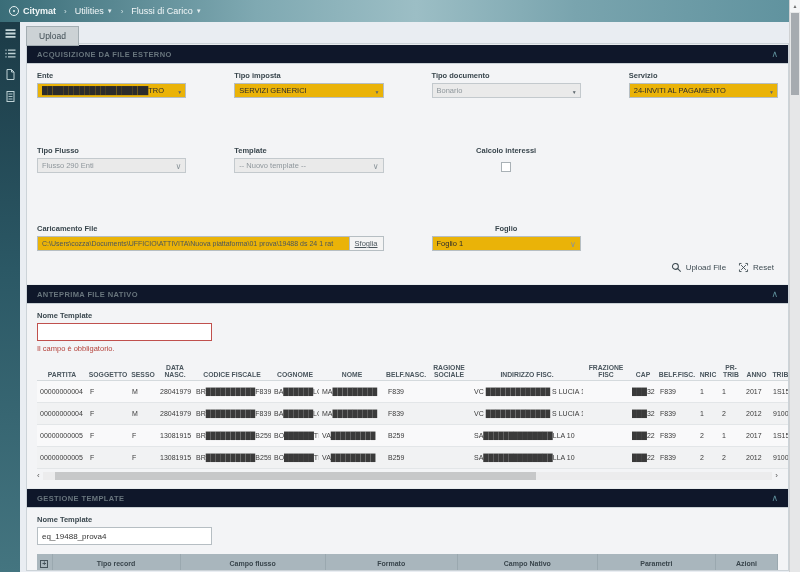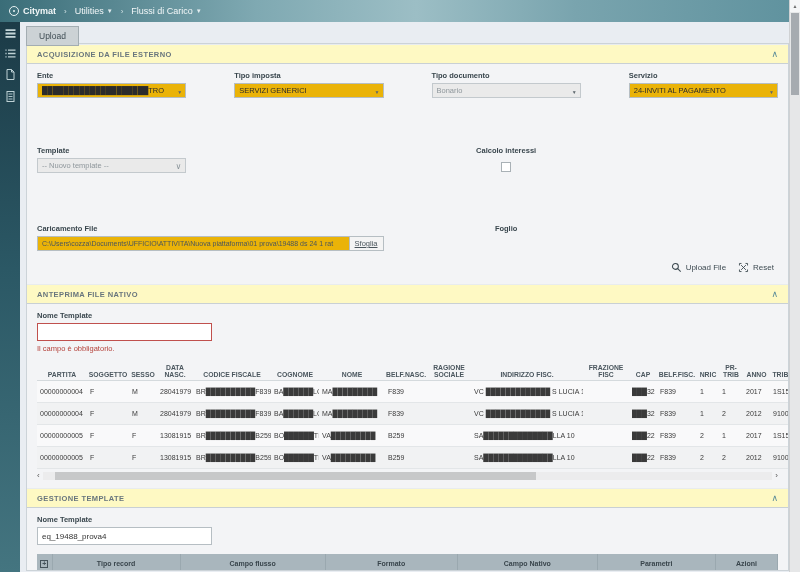--- a/index.html
+++ b/index.html
@@ -22,21 +22,21 @@
              display:flex; flex-direction:column; align-items:center; padding-top:7px; gap:11px; }
   .side-icon { display:block; opacity:.9; }
   .main { flex:1; margin-right:11px; overflow:hidden; }
 
   .tabbar { padding:3px 0 0 6px; height:21px; }
   .tab { display:inline-block; background:#ccd2d5; border:1px solid #a3adb2; font-size:8.5px; color:#3f4c53; padding:4px 12px 4px; }
 
   .card { margin-left:6px; background:#f3f4f6; border:1px solid #ccd3d8; height:528px; overflow:hidden; }
 
   
-  .sec-header { height:20px; background:#fef9c3; border-top:1px solid #e8ecee; border-bottom:1px solid #c9d0d4;
+  .sec-header { height:20px; background:#0f172a; border-top:1px solid #e8ecee; border-bottom:1px solid #c9d0d4;
                 display:flex; align-items:center; padding:0 10px; }
   .sec-title { font-size:7.5px; font-weight:bold; color:#68757d; letter-spacing:.4px; }
   .chev-up { margin-left:auto; color:#5d8d99; font-size:9px; line-height:9px; }
 
   
   .form-grid { display:grid; grid-template-columns:repeat(4,1fr); column-gap:14px; row-gap:7px; padding:7px 10px 2px;gap:48px; }
   .field-label { display:block; font-size:7.5px; font-weight:bold; color:#39464d; margin-bottom:3px; }
   .control { position:relative; height:15px; background:#eab308; border:1px solid #b6bec3; font-size:7.5px; color:#2b2b2b;
              display:flex; align-items:center; padding:0 13px 0 4px; white-space:nowrap; overflow:hidden; }
   .control.disabled { background:#eaeaea; color:#8f979c; border-color:#c3c9cd; }
@@ -164,39 +164,48 @@
           </div>
         </div>
         <div>
           <span class="field-label">Servizio</span>
           <div class="control arr-native">
             <span>24-INVITI AL PAGAMENTO</span>
           </div>
         </div>
 
         <div>
+          <span class="field-label">Tipo Flusso</span>
+          <div class="control disabled arr-chev">
+            <span>Flusso 290 Enti</span>
+          </div>
+        </div>
+        <div>
           <span class="field-label">Template</span>
           <div class="control disabled arr-chev">
             <span>-- Nuovo template --</span>
           </div>
         </div>
         <div class="col-3">
           <span class="field-label">Calcolo interessi</span>
           <span class="checkbox"></span>
         </div>
 
         <div class="span-2">
           <span class="field-label">Caricamento File</span>
           <div class="control" style="padding-right:0;">
             <span class="file-path">C:\Users\cozza\Documents\UFFICIO\ATTIVITA\Nuova piattaforma\01 prova\19488 ds 24 1 rat</span>
             <span class="browse">Sfoglia</span>
           </div>
         </div>
         <div class="col-3">
           <span class="field-label">Foglio</span>
+          <div class="control arr-chev">
+            <span>Foglio 1</span>
+          </div>
         </div>
       </div>
       <div class="actions">
         <button class="act-btn">
           <svg width="11" height="11" viewBox="0 0 12 12" fill="none" stroke="#3e4b52" stroke-width="1.2">
             <circle cx="4.8" cy="4.8" r="3.2"></circle>
               <path d="M7.3 7.3 L10.6 10.6"></path>
           </svg>
           <span>Upload File</span>
         </button>

